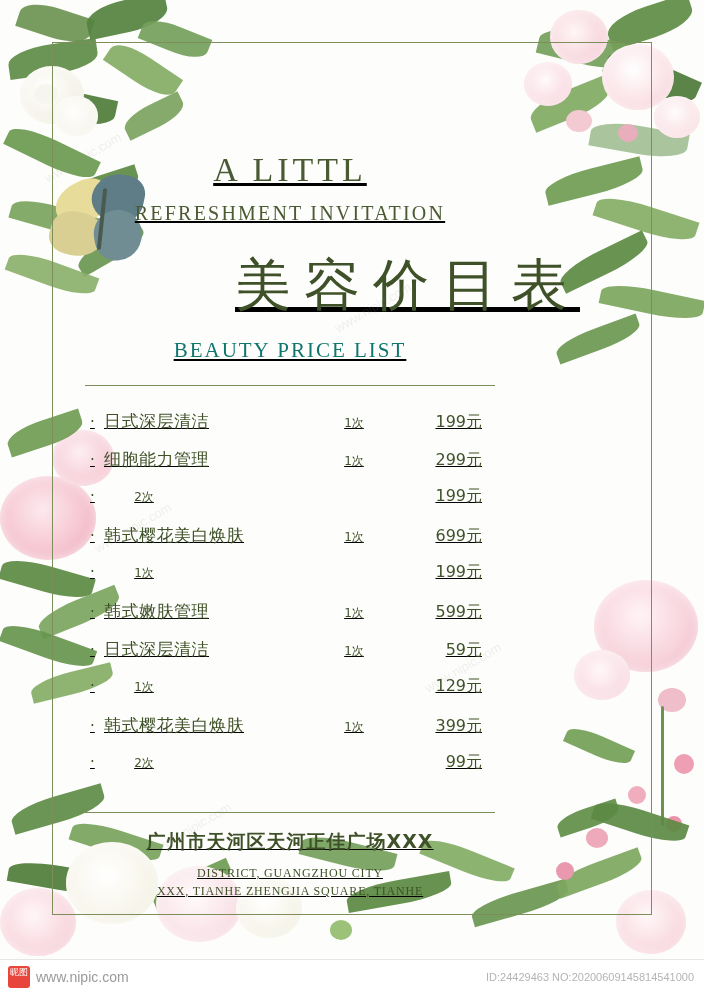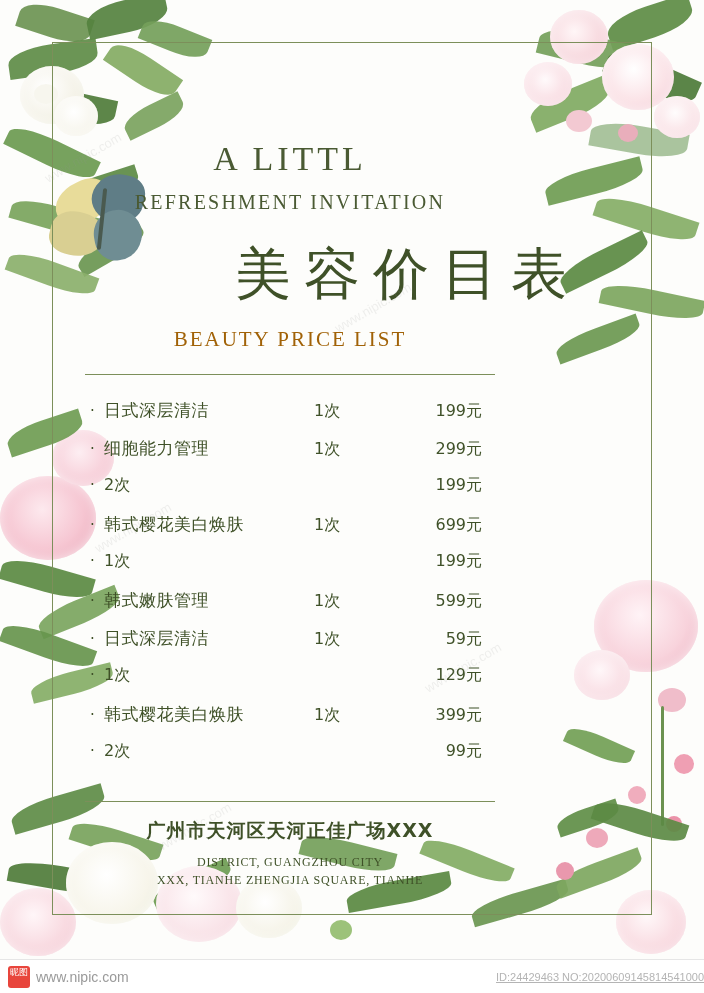--- a/index.html
+++ b/index.html
@@ -54,24 +54,25 @@
     bottom: 78px;
     border: 1.5px solid #7c8f5a;
     box-sizing: border-box;
     z-index: 5;
   }
 
   
   .content {
     position: absolute;
     left: 0;
-    top: 4px;
+    top: 15px;
     width: 580px;
     z-index: 8;
     text-align: center;
+    text-decoration: underline;
   }
   .title-en-1 {
     margin-top: 136px;
     font-size: 34px;
     letter-spacing: 4px;
     color: #4a5a33;
     font-family: "Liberation Serif", serif;
   }
   .title-en-2 {
     margin-top: 13px;
@@ -86,21 +87,21 @@
     letter-spacing: 13px;
     color: #3f5128;
     font-family: "DejaVu Serif", serif;
     text-indent: 13px;
     text-align: right;
   }
   .subtitle-en {
     margin-top: 14px;
     font-size: 21px;
     letter-spacing: 2px;
-    color: #a16207;
+    color: #0f766e;
     font-family: "Liberation Serif", serif;
   }
   .divider {
     width: 410px;
     height: 1px;
     background: #7c8f5a;
     margin: 22px auto 0 auto;
   }
 
   
@@ -122,22 +123,22 @@
     color: #3f5128;
     line-height: 1;
   }
   .p-name {
     flex: 0 0 210px;
     font-size: 17px;
     letter-spacing: 0.5px;
   }
   .p-qty {
     flex: 0 0 80px;
-    font-size: 16px;
-    text-align: left;
+    font-size: 12px;
+    text-align: center;
   }
   .p-price {
     flex: 1 1 auto;
     font-size: 16px;
     text-align: right;
     padding-right: 8px;
   }
 
   .divider-bottom {
     width: 410px;
@@ -191,24 +192,24 @@
     font-family: "DejaVu Sans", sans-serif;
   }
   .wm-text {
     margin-left: 6px;
     font-size: 14px;
     color: #9a9a9a;
     font-family: "Liberation Sans", sans-serif;
   }
   .wm-id {
     margin-left: auto;
+    margin-right: 10px;
     font-size: 11px;
     color: #b4b4b4;
     font-family: "Liberation Sans", sans-serif;
-    text-decoration: underline;
   }
 
   
   .wm-tile {
     position: absolute;
     color: rgba(150,150,150,0.14);
     font-size: 13px;
     font-family: "Liberation Sans", sans-serif;
     transform: rotate(-30deg);
     z-index: 15;

